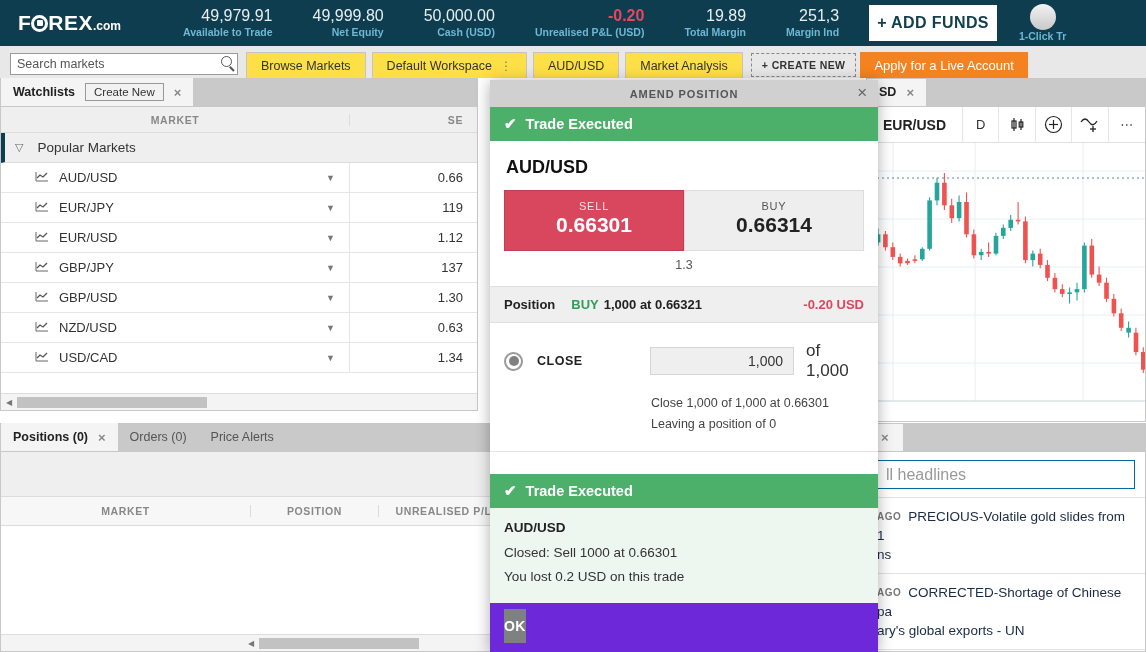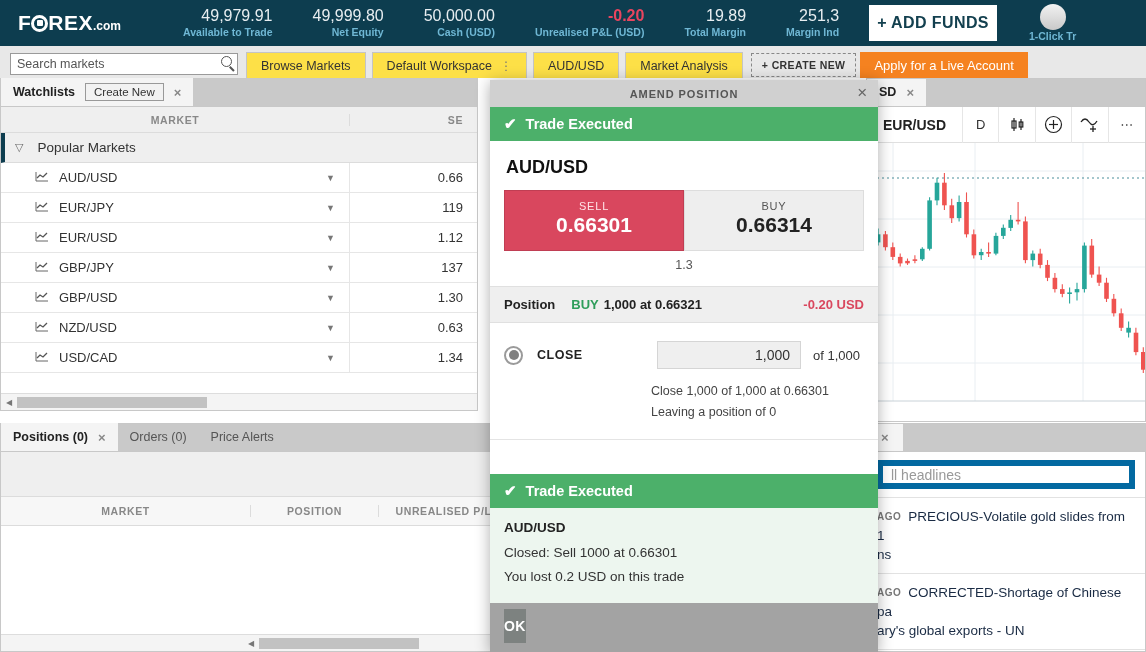--- a/index.html
+++ b/index.html
@@ -33,21 +33,21 @@
   .stats { display: flex; align-items: center; margin-left: 42px; gap: 0px; }
   .stat { text-align: right; padding: 0 20px; }
   .stat .val { color: #e8eef1; font-size: 16px; line-height: 18px; white-space: nowrap; }
   .stat .val.neg { color: #e8455f; font-weight: bold; }
   .stat .lbl { color: #6fb7d4; font-size: 10.5px; font-weight: bold; line-height: 14px; white-space: nowrap; }
   .addfunds {
     background: #fff; color: #13404f; border: none; font-size: 16px;
     font-weight: bold; letter-spacing: .4px; padding: 9px 8px; cursor: pointer;
     margin-left: 10px; white-space: nowrap;
   }
-  .oneclick { margin-left: 32px; text-align: center; }
+  .oneclick { margin-left: 22px; text-align: center; }
   .oneclick .knob {
     width: 26px; height: 26px; border-radius: 50%;
     background: linear-gradient(#f2f2f2,#c9c9c9); margin: 0 auto;
   }
   .oneclick .lbl { color: #6fb7d4; font-size: 10.5px; font-weight: bold; white-space: nowrap; }
 
   
   .tabstrip {
     position: absolute; top: 46px; left: 0; width: 1146px; height: 32px;
     background: #e8e8e8; display: flex; align-items: flex-end;
@@ -170,22 +170,22 @@
   .chartlegend .l2 b { color: #4b8f9a; font-weight: normal; }
   .xlabels {
     position: absolute; bottom: 14px; left: 0; width: 100%; height: 16px;
     font-size: 11.5px; color: #666;
   }
   .xlabels span { position: absolute; }
 
   
   #news { left: 866px; top: 423px; width: 280px; height: 229px; overflow: hidden; }
   .newsSearch {
-    margin: 8px 10px; height: 29px; border: 6px solid #0369a1; background: #fff;
-    display: flex; align-items: center; padding: 0 8px; font-size: 14px; color: #999;
+    margin: 8px 10px; height: 29px; border: 1px solid #0369a1; background: #fff;
+    display: flex; align-items: center; padding: 0 8px; font-size: 16px; color: #999;
   }
   .newsitem {
     border-top: 1px solid #e2e2e2; padding: 9px 10px 9px 10px;
     font-size: 13.5px; color: #1a2b44; line-height: 19px;
   }
   .newsitem .ago {
     font-size: 10px; font-weight: bold; color: #777; letter-spacing: .5px;
     display: inline-block; margin-right: 7px; vertical-align: 1px;
   }
 
@@ -240,33 +240,33 @@
     width: 10px; height: 10px; border-radius: 50%; background: #808080;
   }
   .optrow .oplabel {
     font-size: 12.5px; font-weight: bold; color: #222; letter-spacing: .5px; width: 120px;
   }
   .qtyfield {
     width: 144px; height: 28px; background: #efefef; border: 1px solid #d5d5d5;
     text-align: right; padding: 0 10px; font-size: 14px; color: #333;
     font-family: inherit;
   }
-  .ofqty { font-size: 13px; color: #333; margin-left: 12px; }
+  .ofqty { font-size: 17px; color: #333; margin-left: 12px; }
   .closeinfo { padding: 12px 14px 0 161px; font-size: 12.5px; color: #444; line-height: 21px; }
   .m-spacer { flex: 1; }
   .sep { height: 1px; background: #e4e4e4; margin: 16px 0 0 0; }
   .confirmbox { background: #edf6ef; padding: 12px 14px 14px 14px; }
   .confirmbox .cs { font-size: 13.5px; font-weight: bold; color: #222; margin-bottom: 6px; }
   .confirmbox .cl { font-size: 13.5px; color: #333; line-height: 24px; }
   .okbtn {
     margin: 6px 14px 10px 14px; height: 34px; background: #7d8280; color: #fff;
     border: none; font-size: 14px; font-weight: bold; cursor: pointer;
     font-family: inherit; letter-spacing: .4px;
   }
-  .okwrap { background: #a3a3a3; padding-bottom: 0; }
+  .okwrap { background: #6d28d9; padding-bottom: 0; }
 </style>
 </head>
 <body>
 
 <div id="app">
 
   <div class="topbar">
     <div class="brand">
       <span>F</span><span class="oglyph"></span><span>REX</span><span class="dotcom">.com</span>
     </div>

